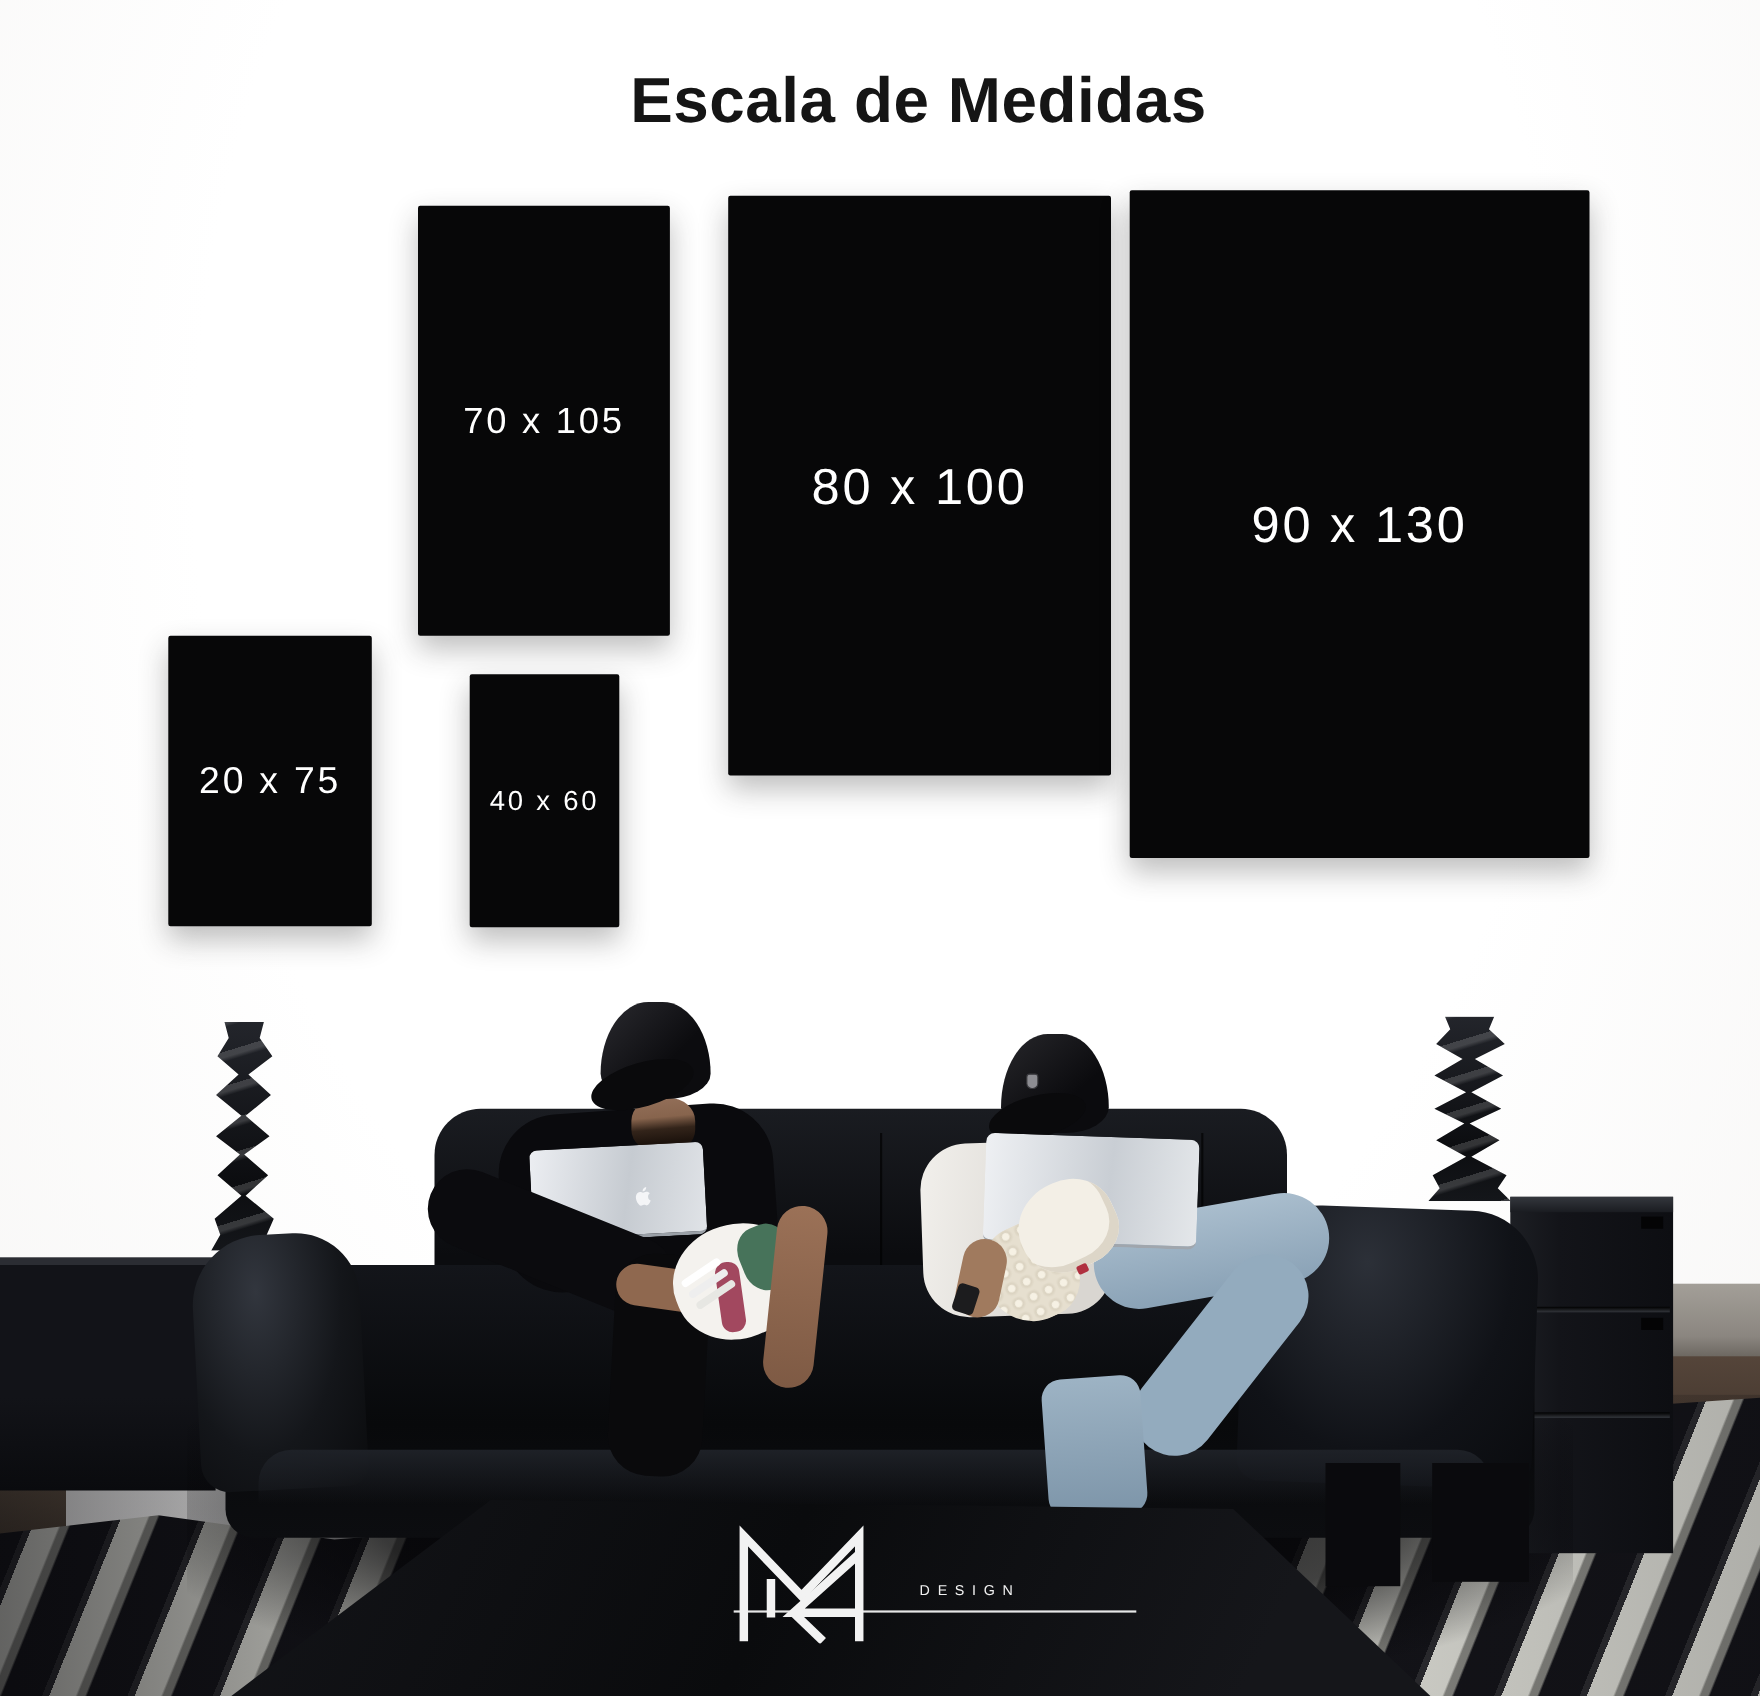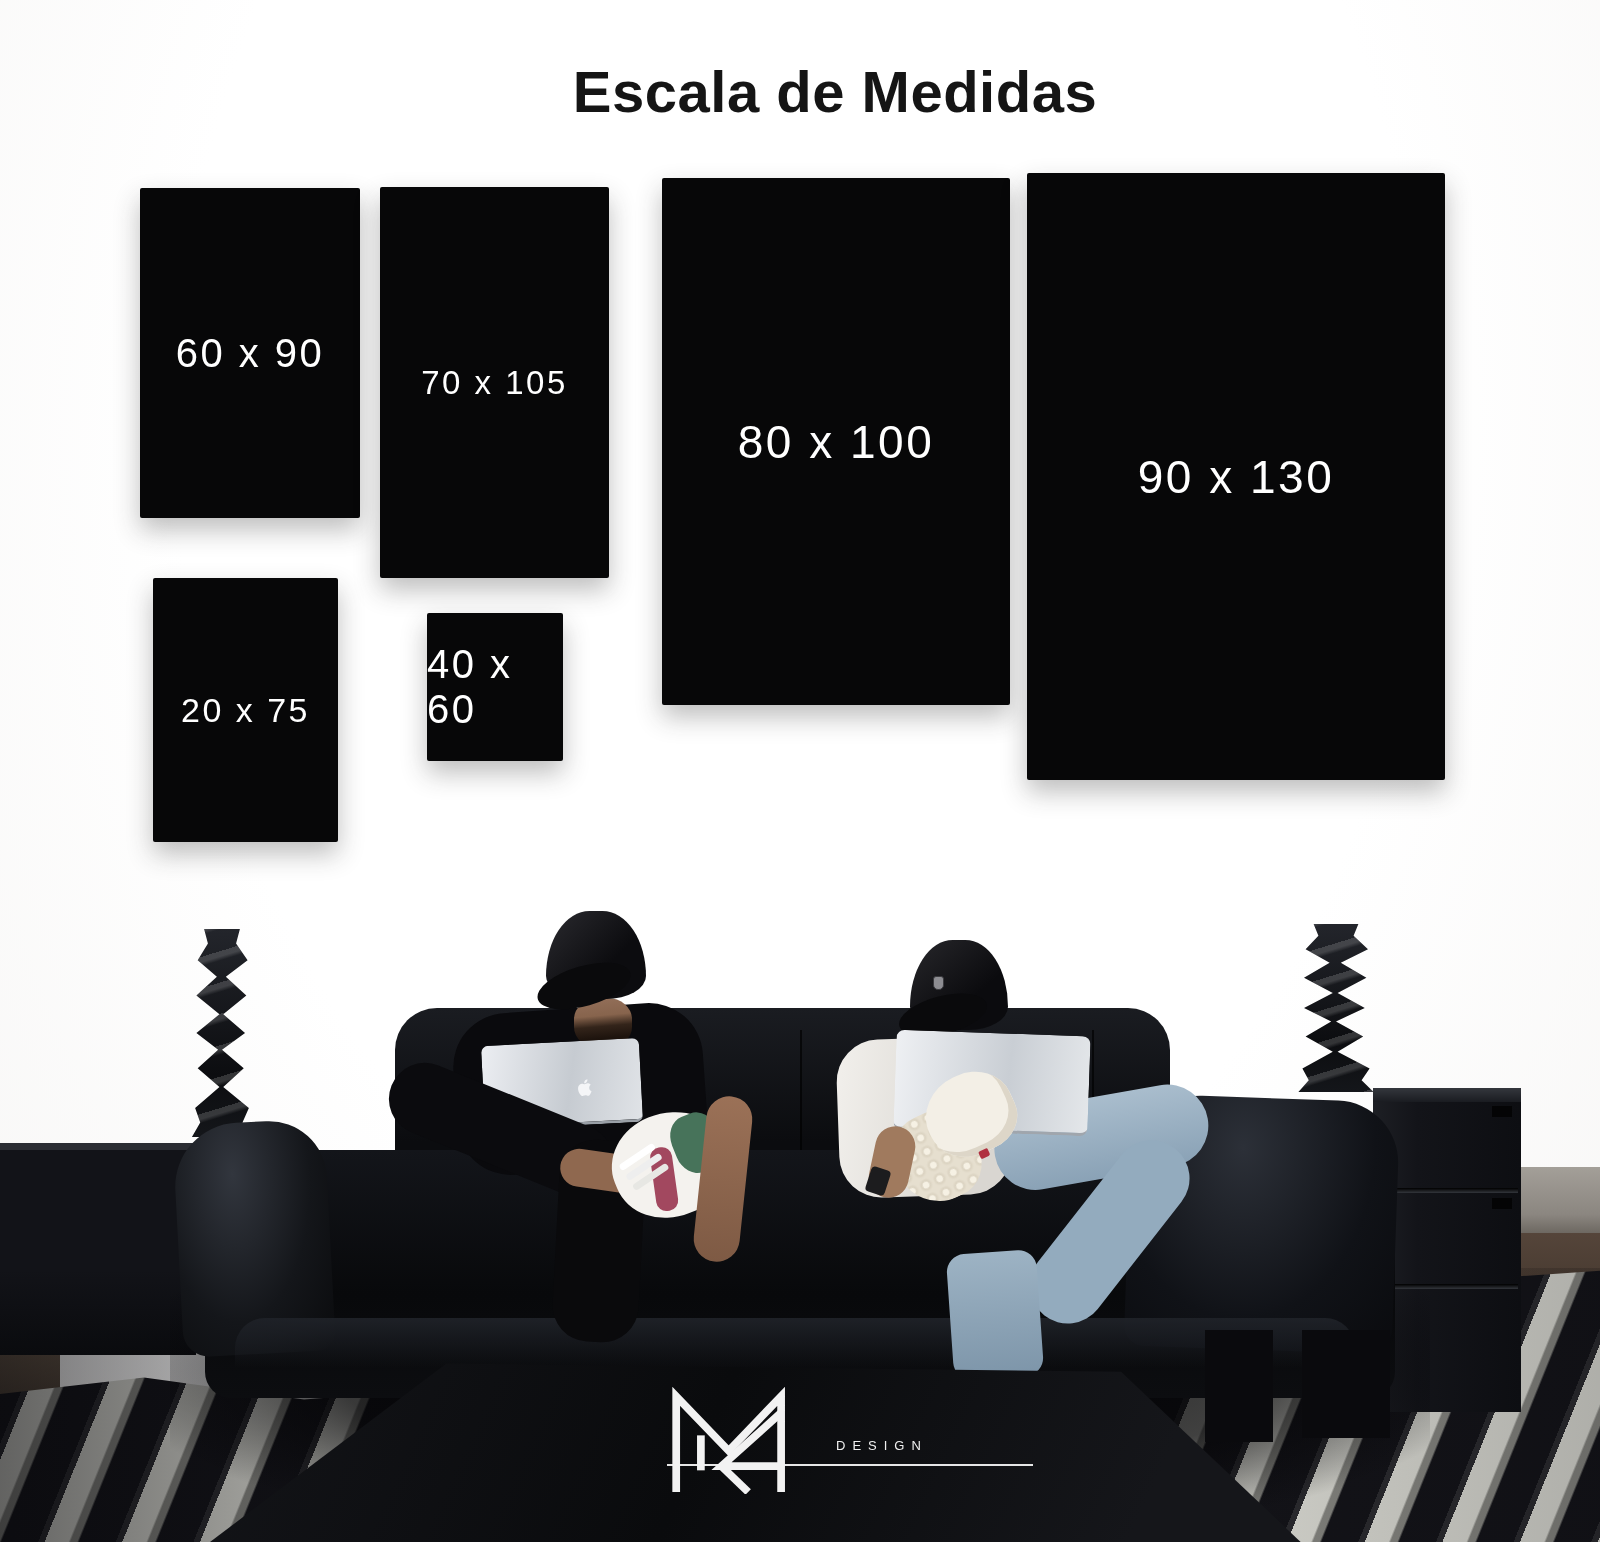--- a/index.html
+++ b/index.html
@@ -18,21 +18,21 @@
   .size-card{
     position:absolute;background:#070708;display:flex;align-items:center;justify-content:center;
     color:#ffffff;font-weight:400;letter-spacing:2.5px;border-radius:2px;
     box-shadow:0 12px 26px rgba(40,40,40,.30);
   }
   .sc-6090 {left:140px;top:188px;width:220px;height:330px;font-size:40px;}
   .sc-70105{left:380px;top:187px;width:229px;height:391px;font-size:33px;text-align:center;}
   .sc-80120{left:662px;top:178px;width:348px;height:527px;font-size:46px;}
   .sc-90130{left:1027px;top:173px;width:418px;height:607px;font-size:46px;}
   .sc-5075 {left:153px;top:578px;width:185px;height:264px;font-size:34px;}
-  .sc-4060 {left:427px;top:613px;width:136px;height:148px;font-size:40px;}
+  .sc-4060 {left:427px;top:613px;width:136px;height:230px;font-size:25px;}
   
   .abs{position:absolute;}
   
   .baseboard-left{left:0;top:1247px;width:60px;height:84px;background:linear-gradient(180deg,#97938d,#847f79 70%,#5f5a54);}
   .floor-left{left:0;top:1329px;width:60px;height:70px;background:linear-gradient(180deg,#6d5c4c,#4d4136);}
   .baseboard-right{left:1516px;top:1167px;width:84px;height:68px;background:linear-gradient(180deg,#a39f98,#8b8680 70%,#6a655e);}
   .floor-right{left:1440px;top:1233px;width:160px;height:110px;background:linear-gradient(180deg,#55453a,#3a2f27);}
   
   .rug{
     left:0;top:1268px;width:1600px;height:274px;
@@ -130,23 +130,20 @@
   .brand-mark{left:663px;top:1386px;width:156px;height:108px;}
   .brand-word{left:836px;top:1438px;font-size:13px;letter-spacing:7px;color:#f0f0f0;font-weight:400;}
 </style>
 </head>
 <body>
 
 <div class="page">
 
   <div class="title">Escala de Medidas</div>
 
-  <div class="size-card sc-6090">
-    <span>60 x 90</span>
-  </div>
   <div class="size-card sc-70105">
     <span>70 x 105</span>
   </div>
   <div class="size-card sc-80120">
     <span>80 x 100</span>
   </div>
   <div class="size-card sc-90130">
     <span>90 x 130</span>
   </div>
   <div class="size-card sc-5075">

